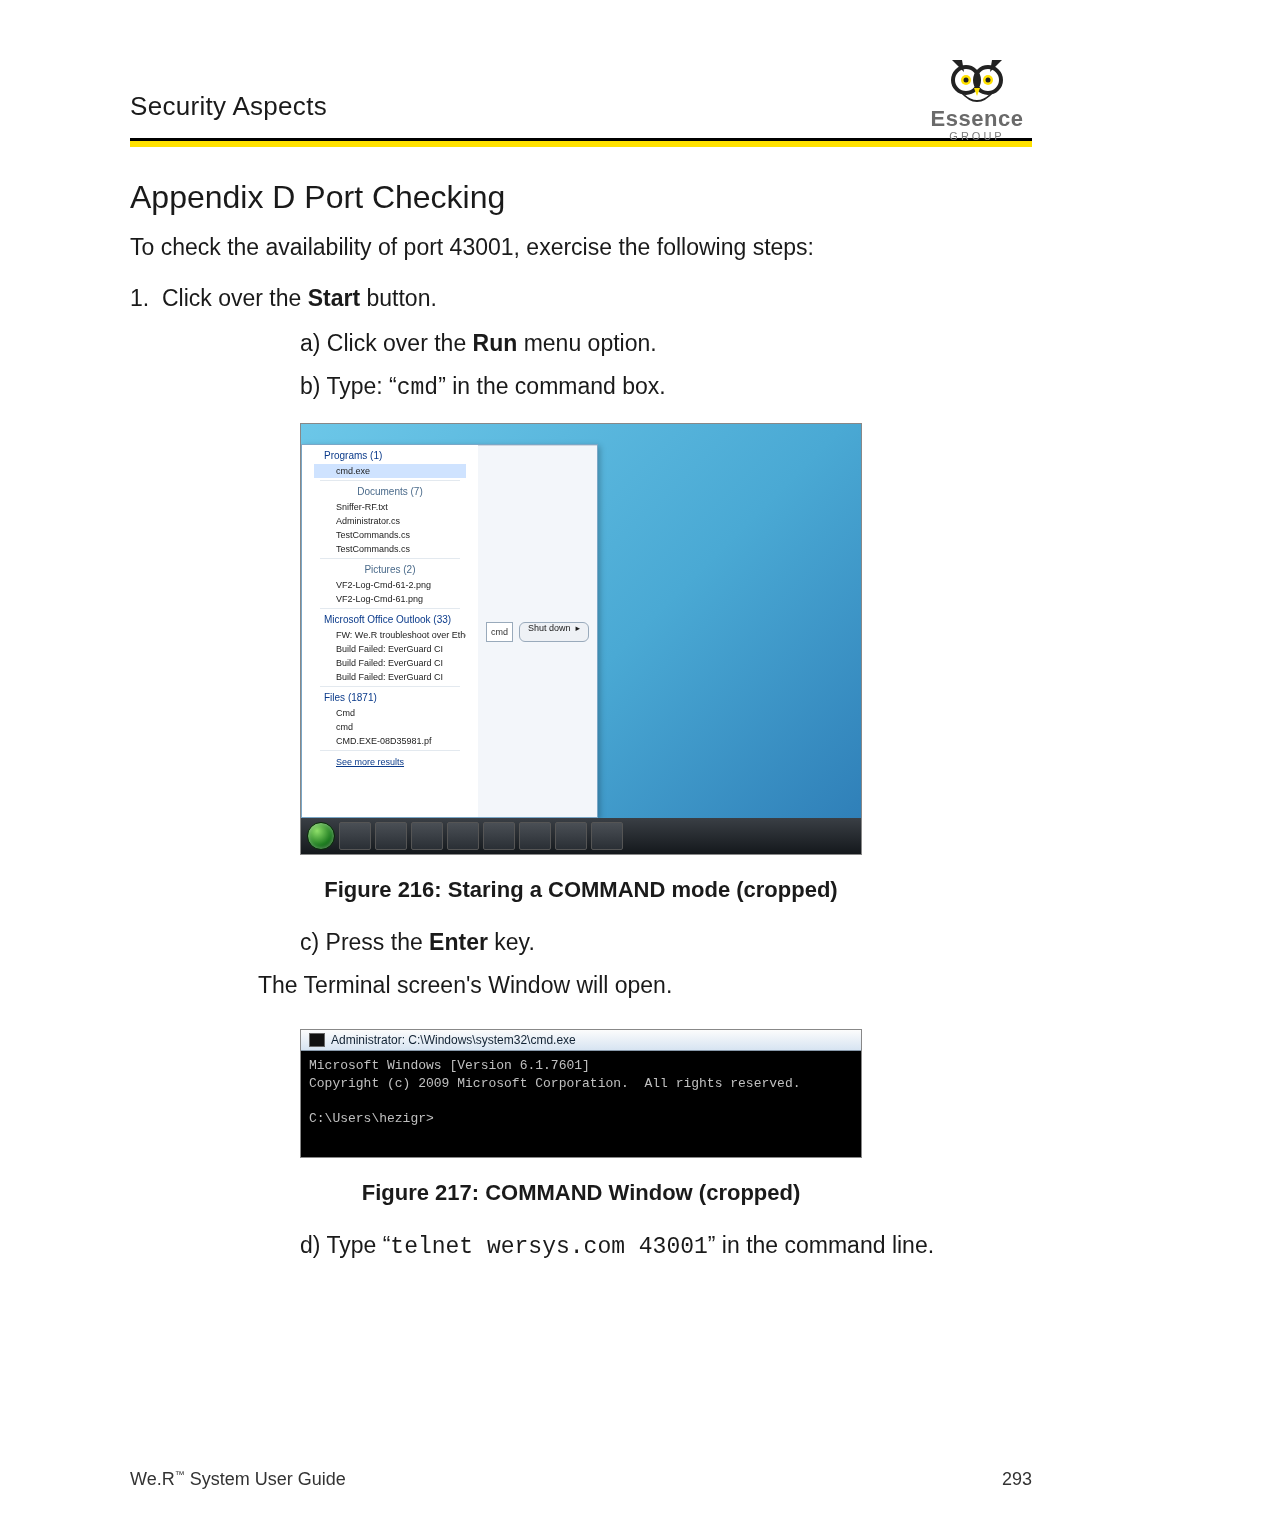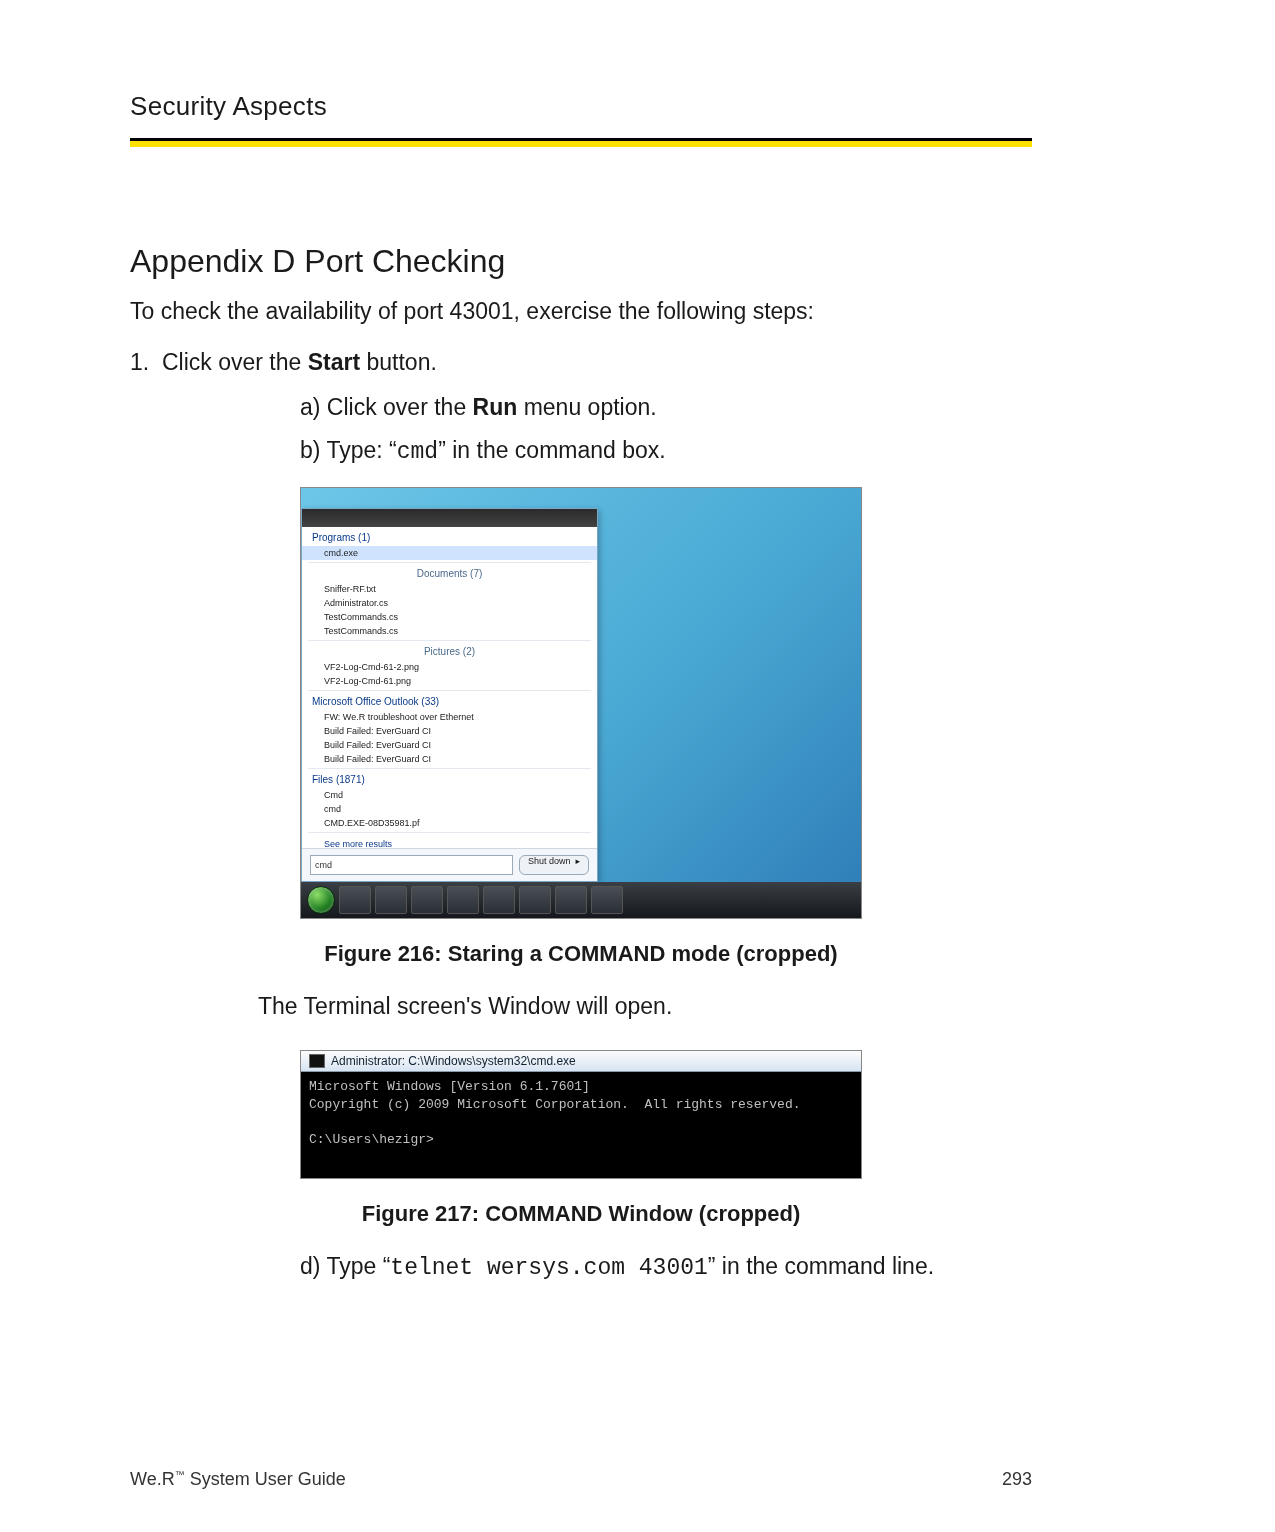--- a/index.html
+++ b/index.html
@@ -37,21 +37,21 @@
     text-align:center;
     font-family:Arial,sans-serif;
   }
   .logo .owl{display:block;margin:0 auto;}
   .logo .word{font-size:22px;font-weight:700;color:#6a6a6a;letter-spacing:.5px;margin-top:-4px;}
   .logo .grp{font-size:11px;letter-spacing:3px;color:#7a7a7a;margin-top:-2px;}
   .rule-wrap{margin-top:-4px;}
   .rule-black{height:3px;background:#000;}
   .rule-yellow{height:6px;background:#ffe100;}
   
-  .content{padding-top:96px;}
+  .content{padding-top:32px;}
   h1{
     font-size:32px;
     font-weight:400;
     margin:0 0 18px 0;
     color:#1a1a1a;
   }
   .intro{font-size:23px;margin:0 0 24px 0;}
   .step-1{font-size:23px;margin:0 0 18px 0;}
   .sub{font-size:23px;margin:0 0 16px 0;padding-left:170px;}
   .after-fig{font-size:23px;margin:12px 0 0 0;padding-left:128px;}
@@ -60,21 +60,21 @@
   .fig-cap{text-align:center;font-size:22px;font-weight:700;margin:22px 0 26px 0;}
   
   .fig216{
     width:560px;height:430px;margin:22px auto 0 auto;
     background:linear-gradient(135deg,#6cc7e8 0%,#4aa9d4 55%,#2d7cb6 100%);
     border:1px solid #888;position:relative;overflow:hidden;font-size:10px;
   }
   .startmenu{
     position:absolute;left:0;top:20px;width:295px;bottom:36px;
     background:#fff;border:1px solid #7aa7c7;box-shadow:2px 2px 6px rgba(0,0,0,.25);
-    display:flex;flex-direction:column;
+    display:flex;flex-direction:row;gap:12px;
   }
   .startmenu .topbar{height:18px;background:linear-gradient(#2a2a2a,#444);}
   .sm-body{flex:1;overflow:hidden;padding:2px 0 0 0;}
   .sm-hdr{color:#0a3a8a;font-size:10px;padding:3px 10px;}
   .sm-hdr.grey{color:#4a6a8a;text-align:center;}
   .sm-item{padding:2px 10px 2px 22px;color:#222;font-size:9px;white-space:nowrap;}
   .sm-item.hl{background:#cfe3ff;}
   .sm-sep{border-top:1px solid #e3e9ef;margin:2px 6px;}
   .sm-link{color:#0a3a8a;padding:4px 10px 4px 22px;font-size:9px;text-decoration:underline;}
   .sm-bottom{
@@ -116,20 +116,38 @@
   }
   .footer .tm{font-size:10px;vertical-align:super;}
 </style>
 </head>
 <body>
 
 <div class="page">
 
   <div class="hdr">
     <div class="hdr-title">Security Aspects</div>
+    <div class="logo">
+      <svg class="owl" width="70" height="54" viewBox="0 0 70 54">
+        <g fill="#222">
+          <path d="M10 4 L22 16 L20 4 Z"></path>
+          <path d="M60 4 L48 16 L50 4 Z"></path>
+          <circle cx="24" cy="24" r="13" fill="none" stroke="#222" stroke-width="4"></circle>
+          <circle cx="46" cy="24" r="13" fill="none" stroke="#222" stroke-width="4"></circle>
+          <circle cx="24" cy="24" r="5" fill="#ffe100"></circle>
+          <circle cx="46" cy="24" r="5" fill="#ffe100"></circle>
+          <circle cx="24" cy="24" r="2.5" fill="#222"></circle>
+          <circle cx="46" cy="24" r="2.5" fill="#222"></circle>
+          <path d="M32 32 L38 32 L35 40 Z" fill="#ffe100"></path>
+          <path d="M18 36 Q35 56 52 36 L48 38 Q35 50 22 38 Z"></path>
+        </g>
+      </svg>
+      <div class="word">Essence</div>
+      <div class="grp">GROUP</div>
+    </div>
   </div>
 
   <div class="rule-wrap">
     <div class="rule-black"></div>
     <div class="rule-yellow"></div>
   </div>
 
   <div class="content">
     <h1>Appendix D    Port Checking</h1>
     <p class="intro">To check the availability of port 43001, exercise the following steps:</p>
@@ -189,20 +207,23 @@
         <div class="tb-btn"></div>
         <div class="tb-btn"></div>
         <div class="tb-btn"></div>
         <div class="tb-btn"></div>
         <div class="tb-spacer"></div>
         <div class="tb-tray"></div>
       </div>
     </div>
     <div class="fig-cap">Figure 216: Staring a COMMAND mode (cropped)</div>
 
+    <p class="sub">
+      <span>c)</span><span> Press the </span><span class="b">Enter</span><span> key.</span>
+    </p>
     <p class="after-fig">The Terminal screen's Window will open.</p>
 
     <div class="fig217">
       <div class="cmd-titlebar">
         <span class="cmd-ico"></span>
         <span>Administrator: C:\Windows\system32\cmd.exe</span>
       </div>
       <div class="cmd-body"><span>Microsoft Windows [Version 6.1.7601]</span>
 <span>Copyright (c) 2009 Microsoft Corporation.  All rights reserved.</span>
 

